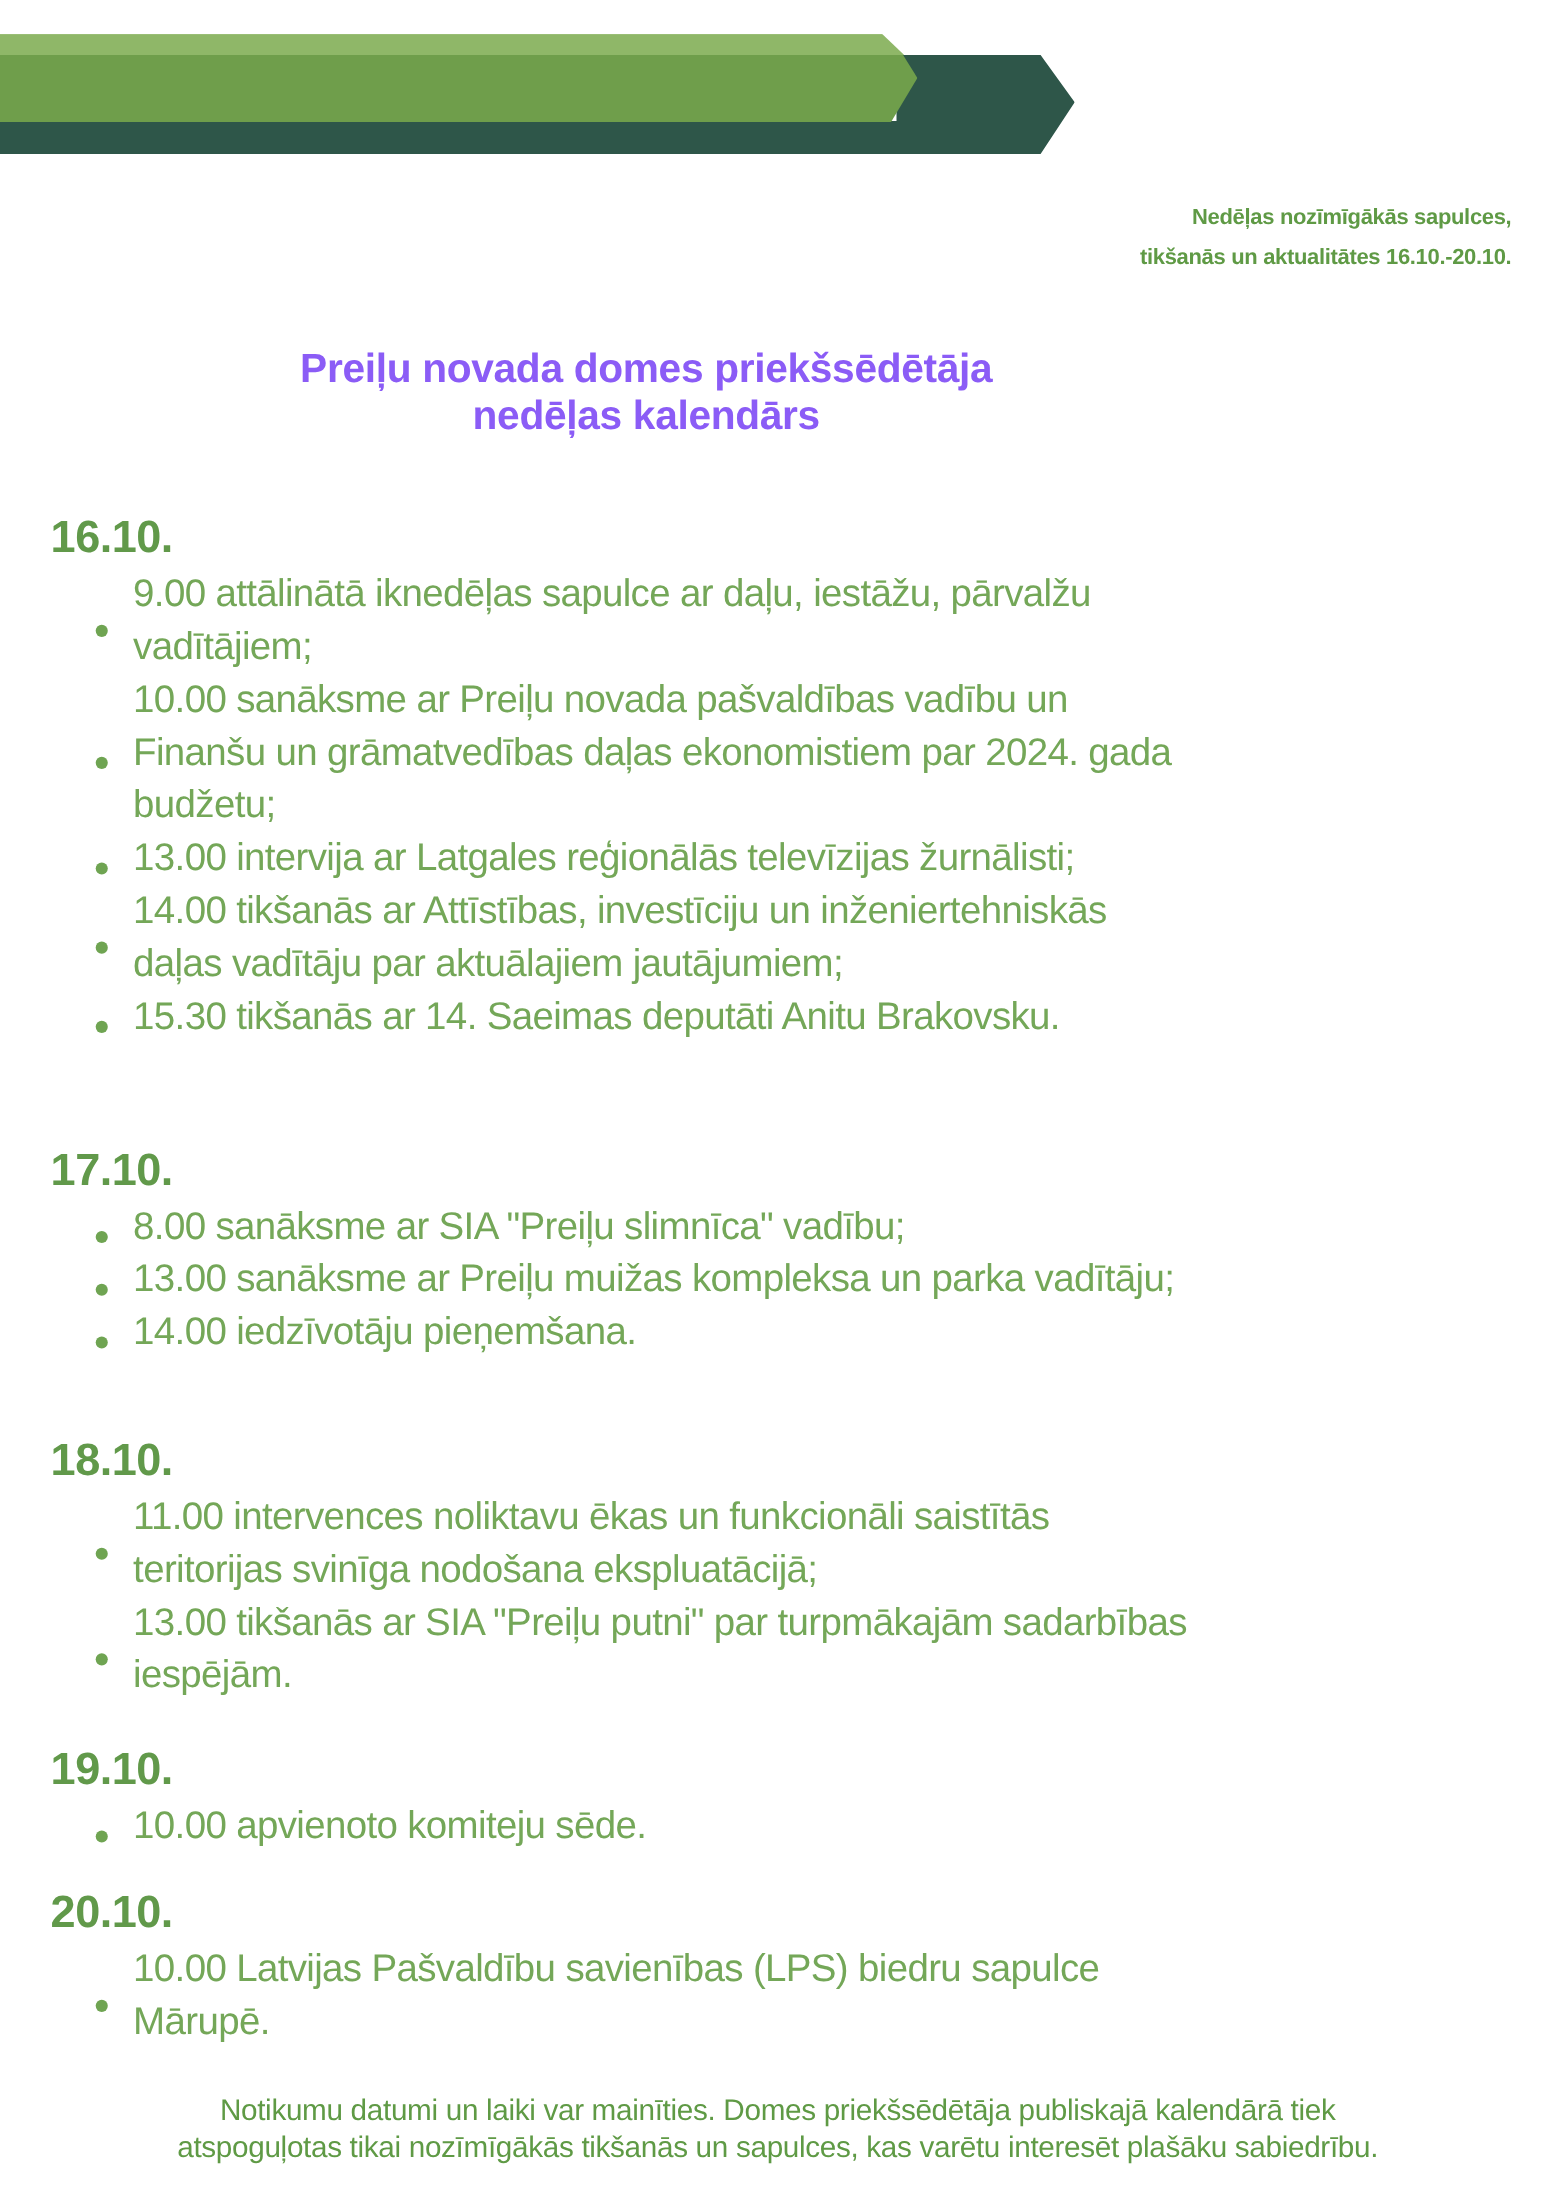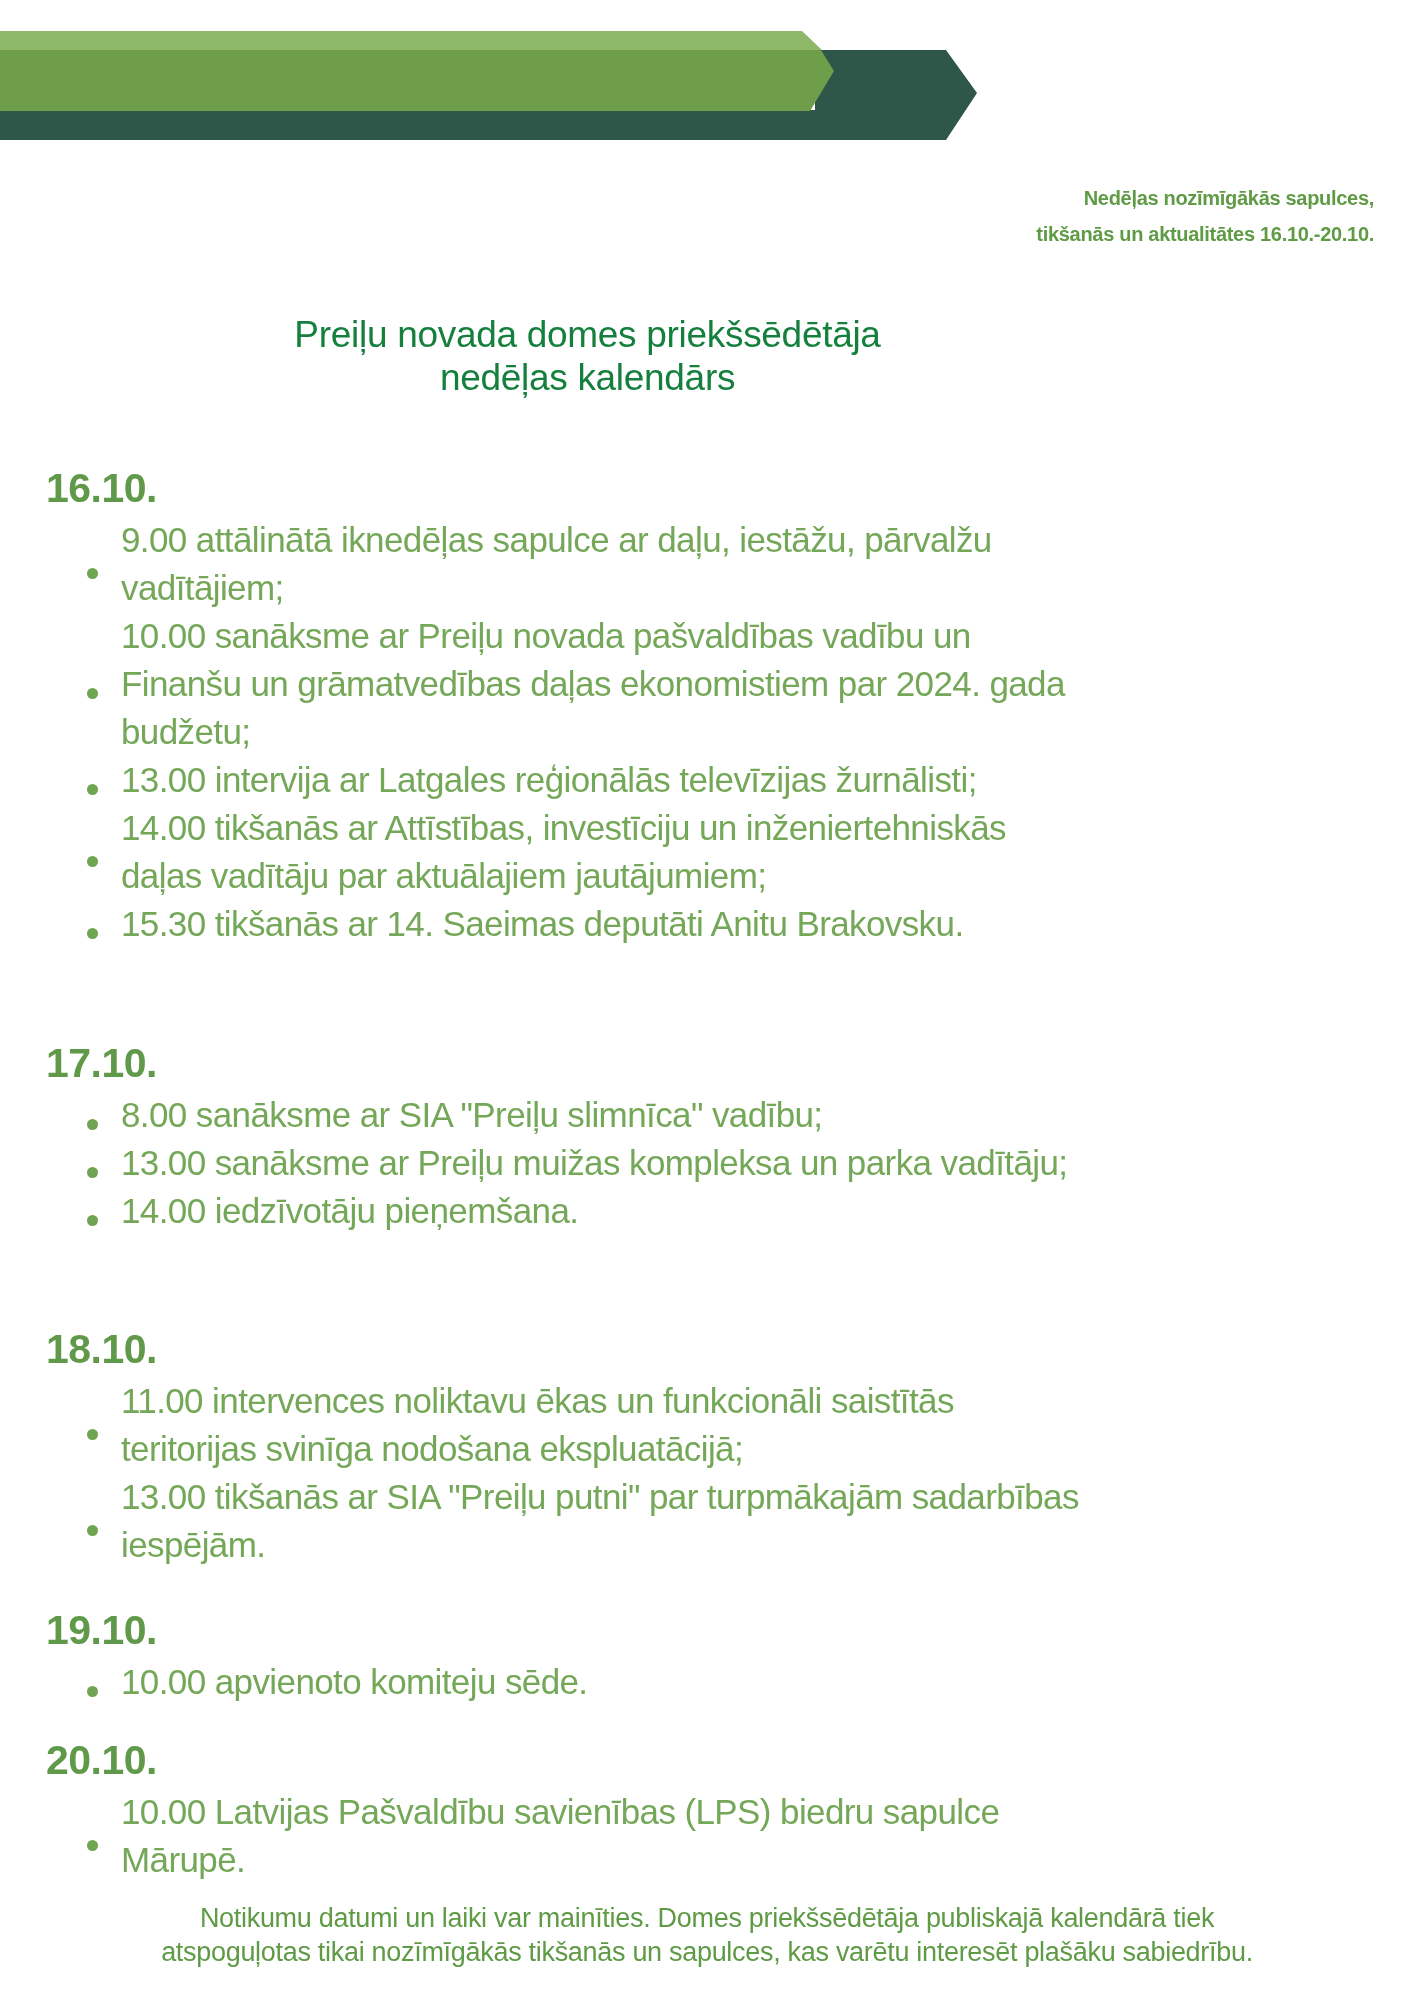--- a/index.html
+++ b/index.html
@@ -34,32 +34,32 @@
   .meta {
     position: absolute; top: 180px; right: 40px;
     text-align: right;
     font-size: 20px; font-weight: bold; line-height: 36px;
     color: #5f9a45; letter-spacing: -0.3px;
     white-space: pre-line;
   }
   .title {
     position: absolute; top: 288px; left: 0; width: 1175px;
     text-align: center;
-    font-size: 37px; font-weight: normal; line-height: 43px;
-    color: #15803d; letter-spacing: -0.3px;
+    font-size: 37px; font-weight: bold; line-height: 43px;
+    color: #8b5cf6; letter-spacing: -0.3px;
     white-space: pre-line;
   }
 
   
   .calendar {
     position: absolute; top: 466px; left: 46px; right: 40px;
   }
   .day { margin: 0; }
   .day:nth-child(2) { margin-top: 93px; }
-  .day:nth-child(3) { margin-top: 92px; }
+  .day:nth-child(3) { margin-top: 70px; }
   .day:nth-child(4) { margin-top: 39px; }
   .day:nth-child(5) { margin-top: 32px; }
   .day-date {
     margin: 0 0 6px 0;
     font-size: 41px; font-weight: bold; line-height: 44px;
     color: #61994a; letter-spacing: -0.5px;
   }
   .day-items { list-style: none; margin: 0; padding: 0; }
   .day-item { display: flex; align-items: center; }
   .bullet-dot {

